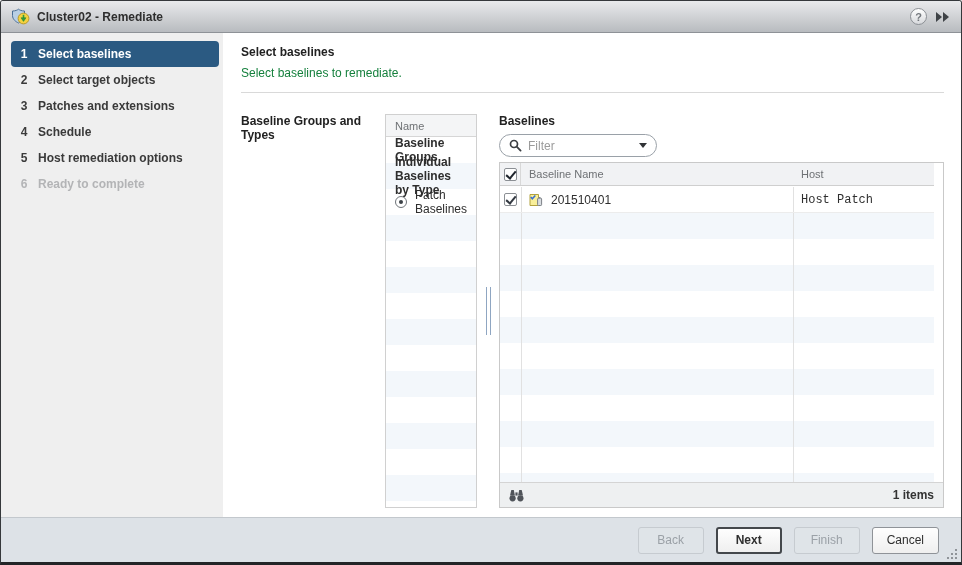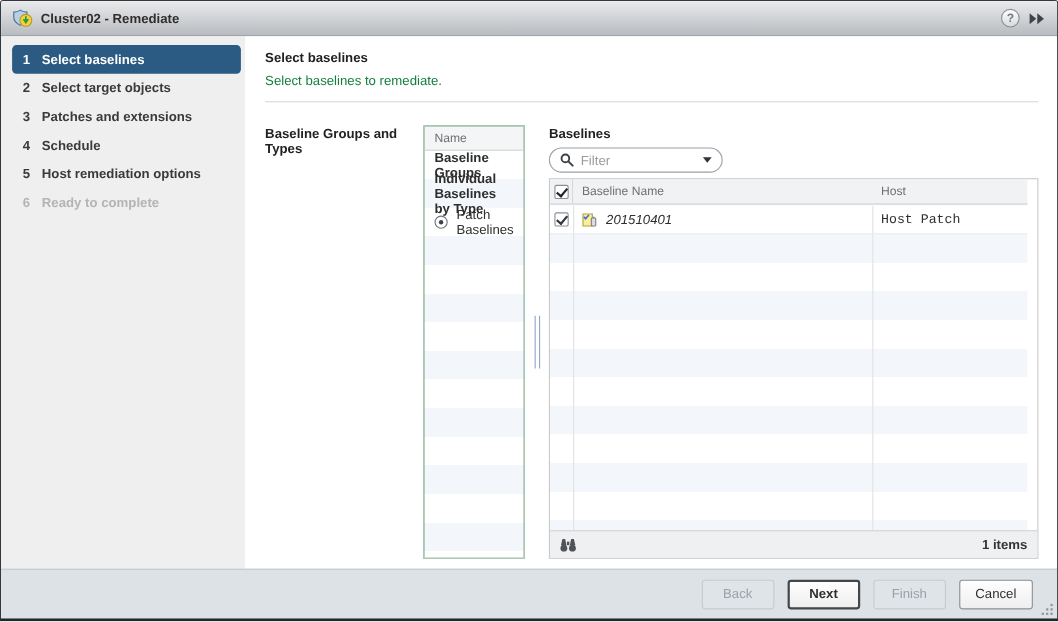--- a/index.html
+++ b/index.html
@@ -104,21 +104,21 @@
   .hc-name { flex: 0 0 272px; padding-left: 8px; }
   .hc-type { flex: 1; padding-left: 8px; }
   .rtable-rows {
     position: absolute; top: 24px; left: 0; right: 9px; bottom: 25px;
     background: repeating-linear-gradient(180deg, #fff 0 26px, #f3f7fb 26px 52px);
   }
   .vl { position: absolute; top: 0; bottom: 0; width: 1px; background: #e1e1e1; }
   .vl1 { left: 21px; } .vl2 { left: 293px; }
   .rrow { height: 26px; display: flex; align-items: center; position: relative; border-bottom: 1px solid #ececec; }
   .rc-check { width: 21px; flex: 0 0 21px; display: flex; justify-content: center; }
-  .rc-name { flex: 0 0 272px; display: flex; align-items: center; gap: 7px; padding-left: 7px; color: #2e2e2e; font-style: italic; }
+  .rc-name { flex: 0 0 272px; display: flex; align-items: center; gap: 7px; padding-left: 7px; color: #2e2e2e; }
   .rc-type { flex: 1; padding-left: 8px; color: #2e2e2e; font-family: Liberation Mono, monospace; }
   .rtable-status {
     position: absolute; left: 0; right: 0; bottom: 0; height: 25px;
     background: #eef0f1; border-top: 1px solid #d4d4d4;
     display: flex; align-items: center; justify-content: space-between; padding: 0 9px;
   }
   .items-count { font-weight: bold; color: #333; }
 
   .checkbox { width: 13px; height: 13px; border: 1px solid #8b8f94; border-radius: 2px; background: #fff; position: relative; display: inline-block; }
   .checkbox.checked::after {

